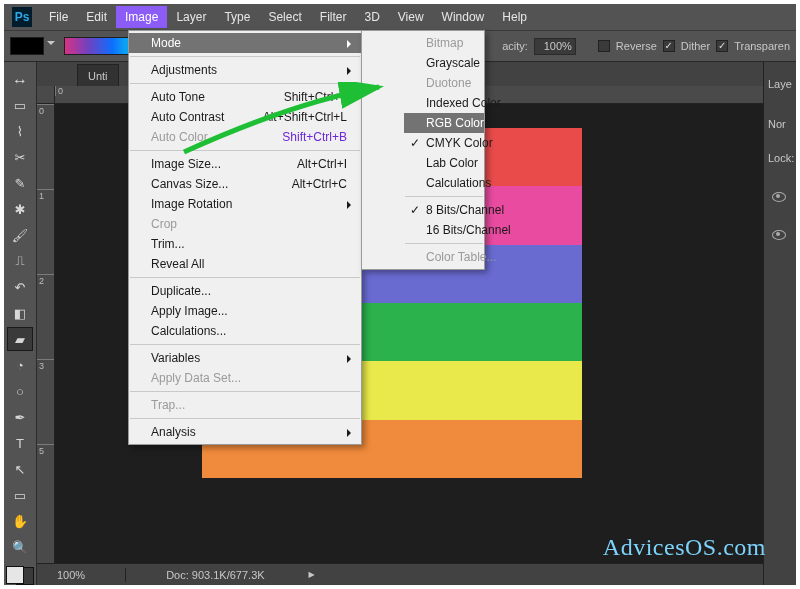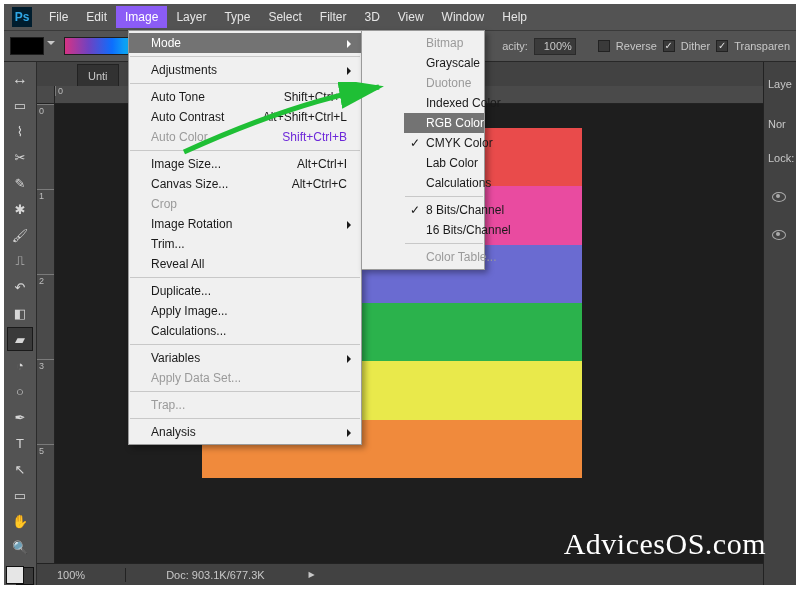--- a/index.html
+++ b/index.html
@@ -61,21 +61,21 @@
   .menu .mi.sub:after{content:"";position:absolute;right:6px;top:7px;border:4px solid transparent;border-left-color:#1a1a1a;}
   .menu .mi.hl{background:#737373;color:#fff;}
   .menu .mi.hl.sub:after{border-left-color:#fff;}
   .menu hr{border:none;border-top:1px solid #c8c8c8;margin:3px 1px;}
   .menu .mi .chk-mark{position:absolute;left:6px;}
   #menu-image{top:26px;left:124px;width:234px;}
   #menu-mode{top:26px;left:357px;width:124px;padding-left:42px;}
   
   .arrow{position:absolute;z-index:60;left:170px;top:78px;width:220px;height:80px;pointer-events:none;}
   
-  .watermark{position:absolute;right:30px;bottom:24px;color:#ffffff;font-family:Georgia,serif;font-size:30px;letter-spacing:.5px;pointer-events:none;}
+  .watermark{position:absolute;right:30px;bottom:24px;color:#7dd3fc;font-family:Georgia,serif;font-size:24px;letter-spacing:.5px;pointer-events:none;}
 </style>
 </head>
 <body>
 
 <div class="app">
 
   <div class="menubar">
     <div class="ps-logo">Ps</div>
     <div id="menubar-items" style="display: flex; align-items: flex-end;">
         <div class="mitem">File</div>
@@ -199,22 +199,22 @@
       <div class="mi sub hl"><span>Mode</span></div>
       <hr>
       <div class="mi sub"><span>Adjustments</span></div>
       <hr>
       <div class="mi"><span>Auto Tone</span><span class="short">Shift+Ctrl+L</span></div>
       <div class="mi"><span>Auto Contrast</span><span class="short">Alt+Shift+Ctrl+L</span></div>
       <div class="mi dis"><span>Auto Color</span><span class="short">Shift+Ctrl+B</span></div>
       <hr>
       <div class="mi"><span>Image Size...</span><span class="short">Alt+Ctrl+I</span></div>
       <div class="mi"><span>Canvas Size...</span><span class="short">Alt+Ctrl+C</span></div>
+      <div class="mi sub"><span>Image Rotation</span></div>
       <div class="mi dis"><span>Crop</span></div>
-      <div class="mi sub"><span>Image Rotation</span></div>
       <div class="mi"><span>Trim...</span></div>
       <div class="mi"><span>Reveal All</span></div>
       <hr>
       <div class="mi"><span>Duplicate...</span></div>
       <div class="mi"><span>Apply Image...</span></div>
       <div class="mi"><span>Calculations...</span></div>
       <hr>
       <div class="mi sub"><span>Variables</span></div>
       <div class="mi dis"><span>Apply Data Set...</span></div>
       <hr>

